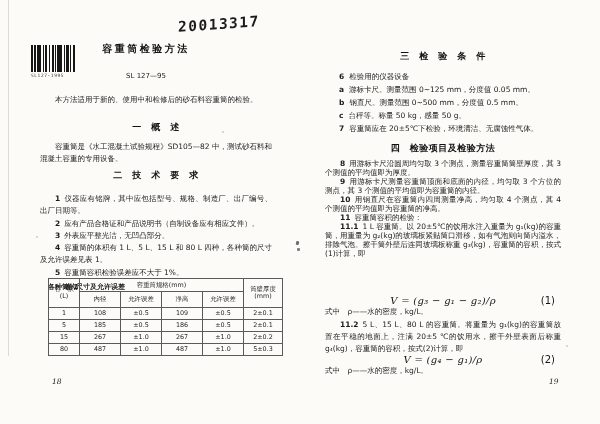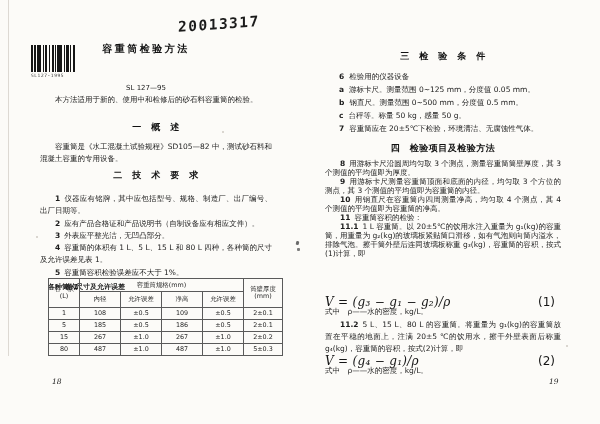--- a/index.html
+++ b/index.html
@@ -25,42 +25,42 @@
   .barcode-label{font-size:4.5px;font-family:"DejaVu Sans Mono",monospace;color:#3a3a3a;letter-spacing:0.6px;margin-top:1px;}
   
   .handwritten{
     left:178px;top:16px;font-family:"DejaVu Sans Mono",monospace;
     font-size:14.5px;font-weight:bold;color:#1b1b1b;letter-spacing:1.5px;
     transform:rotate(-4deg) skewX(-4deg);
   }
   
   .lp-head{left:40px;width:212px;text-align:center;}
   .doc-title{top:42px;font-size:10px;font-weight:bold;letter-spacing:2.5px;color:#121212;}
-  .std-no{top:84px;font-size:7px;color:#222;}
+  .std-no{top:72px;font-size:7px;color:#222;}
   .h{font-weight:bold;text-align:center;font-size:9px;color:#111;letter-spacing:0.5px;}
   .lp-col{left:40px;width:232px;}
   .rp-col{left:325px;width:236px;}
   .h1{top:121px;}
   .h2{top:169px;}
   .h3{top:50px;}
   .h4{top:142px;}
   
   .bt{font-size:7.5px;line-height:12.3px;text-align:justify;color:#1b1b1b;}
   .bt p{margin:0;text-indent:15px;}
   .bt .num{font-weight:bold;padding-right:4px;}
   .intro{top:94px;}
   .s1para{top:141px;}
   .items{top:193px;}
   .rlist{top:70px;}
   .rlist p{margin:0;line-height:13px;text-indent:14px;text-align:left;white-space:nowrap;}
   .rlist .num{font-weight:bold;padding-right:5px;}
   .rparas{top:159px;}
   .rparas p{line-height:9px;}
   
-  .formula{font-size:12px;color:#151515;}
+  .formula{font-size:10px;text-align:center;color:#151515;}
   .fexp{font-family:"DejaVu Serif",serif;font-style:italic;letter-spacing:0.3px;}
   .fno{position:absolute;right:6px;top:0;font-style:normal;font-family:"DejaVu Sans",sans-serif;}
   .f1{top:295px;}
   .f2{top:354px;}
   .fnote{font-size:7.5px;text-align:left;color:#1b1b1b;}
   .n1{top:307px;}
   .n2{top:366px;}
   
   .tbl-cap{left:48px;top:282px;width:235px;font-size:7px;}
   .tbl-label{position:absolute;left:16px;font-weight:bold;font-style:italic;}

